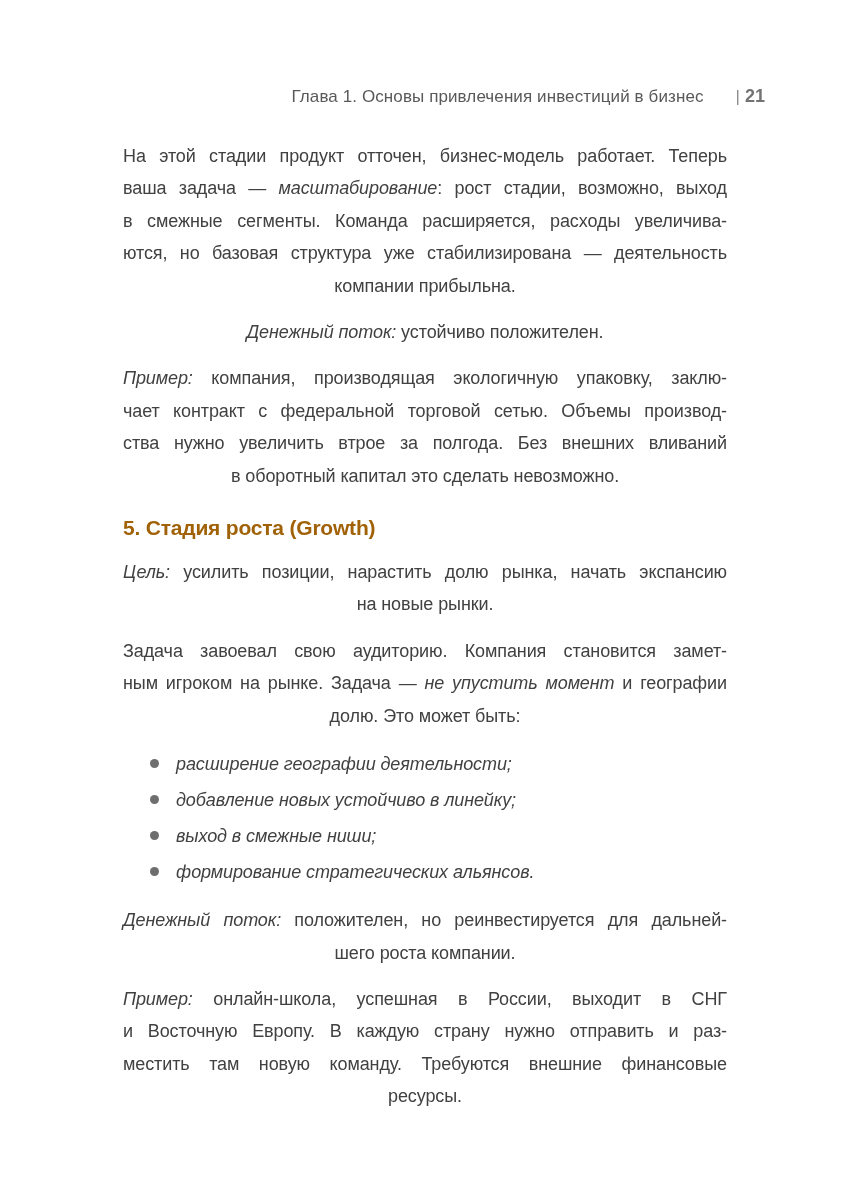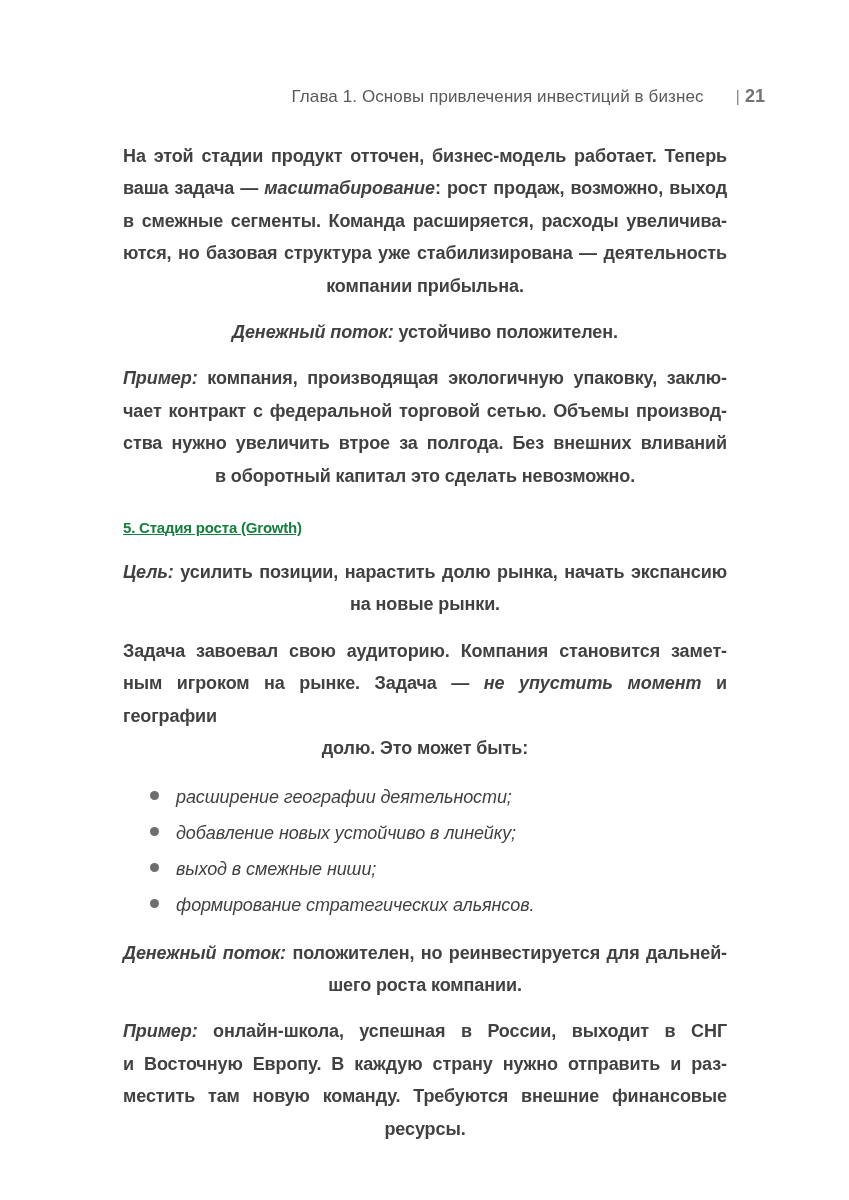--- a/index.html
+++ b/index.html
@@ -49,35 +49,33 @@
     width: 604px;
     color: #414141;
     font-size: 18px;
     line-height: 32.4px;
     letter-spacing: -0.1px;
   }
   .para { margin: 0 0 14px 0; }
   .para .line {
     text-align: justify;
     text-align-last: justify;
-    font-weight: bold;
   }
   .para .line.last {
     text-align: center;
     text-align-last: auto;
   }
   .em { font-style: italic; }
   .heading {
     font-weight: bold;
-    font-size: 15px;
-    color: #15803d;
+    font-size: 21px;
+    color: #a16207;
     letter-spacing: -0.2px;
     margin: 20px 0 12px 0;
     line-height: 32px;
-    text-decoration: underline;
   }
   .bullets { margin: 4px 0 14px 0; }
   .bullet-item {
     display: flex;
     align-items: center;
     padding-left: 27px;
     line-height: 36px;
     font-style: italic;
   }
   .bullet-item .dot {
@@ -99,21 +97,21 @@
 
   <div class="running-head">
     <span class="chapter">Глава 1. Основы привлечения инвестиций в бизнес</span>
     <span class="sep">|</span>
     <span class="pagenum">21</span>
   </div>
 
   <div class="body-col" id="content">
       <div class="para">
         <div class="line"><span>На этой стадии продукт отточен, бизнес-модель работает. Теперь</span></div>
-        <div class="line"><span>ваша задача — </span><span class="em">масштабирование</span><span>: рост продаж, возможно, выход</span></div>
+        <div class="line"><span>ваша задача — </span><span class="em">масштабирование</span><span>: рост стадии, возможно, выход</span></div>
         <div class="line"><span>в смежные сегменты. Команда расширяется, расходы увеличива-</span></div>
         <div class="line"><span>ются, но базовая структура уже стабилизирована — деятельность</span></div>
         <div class="line last"><span>компании прибыльна.</span></div>
       </div>
       <div class="para">
         <div class="line last"><span class="em">Денежный поток:</span><span> устойчиво положителен.</span></div>
       </div>
       <div class="para">
         <div class="line"><span class="em">Пример:</span><span> компания, производящая экологичную упаковку, заклю-</span></div>
         <div class="line"><span>чает контракт с федеральной торговой сетью. Объемы производ-</span></div>

